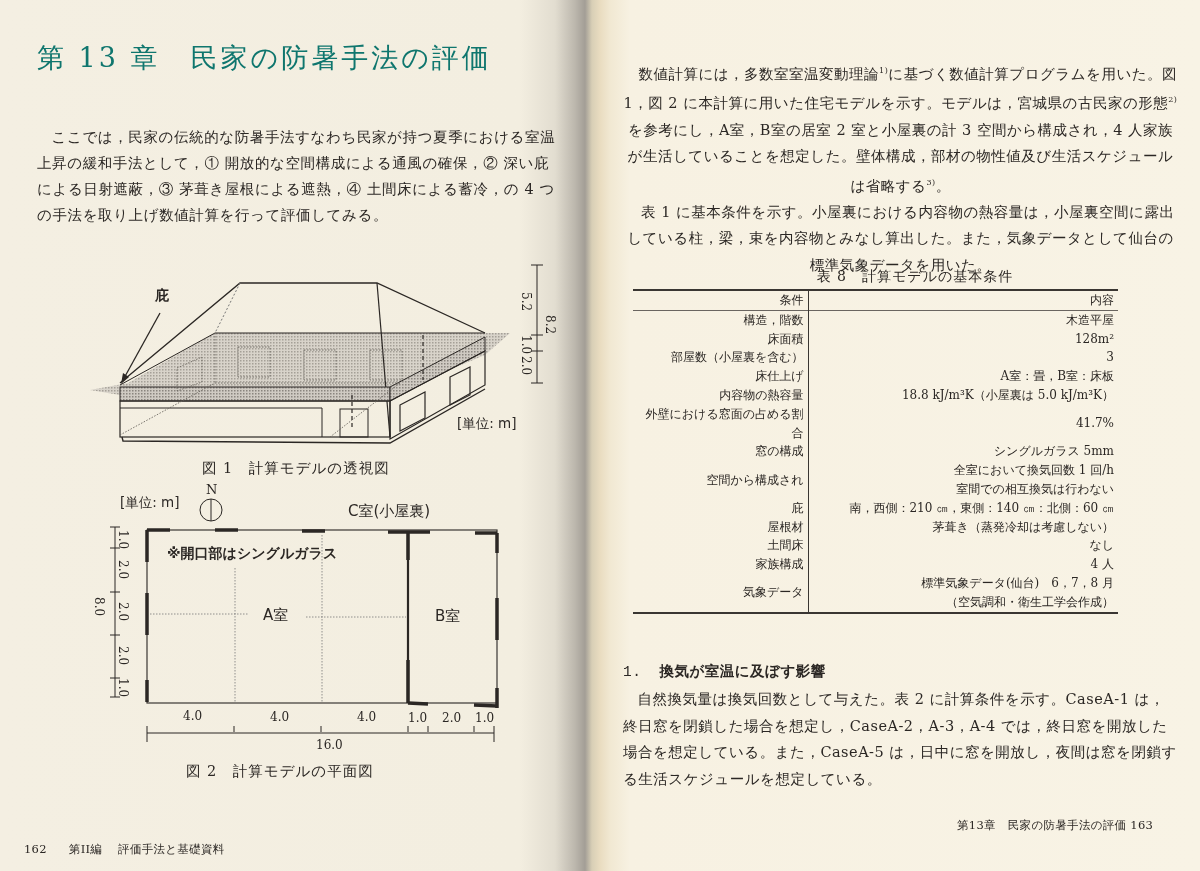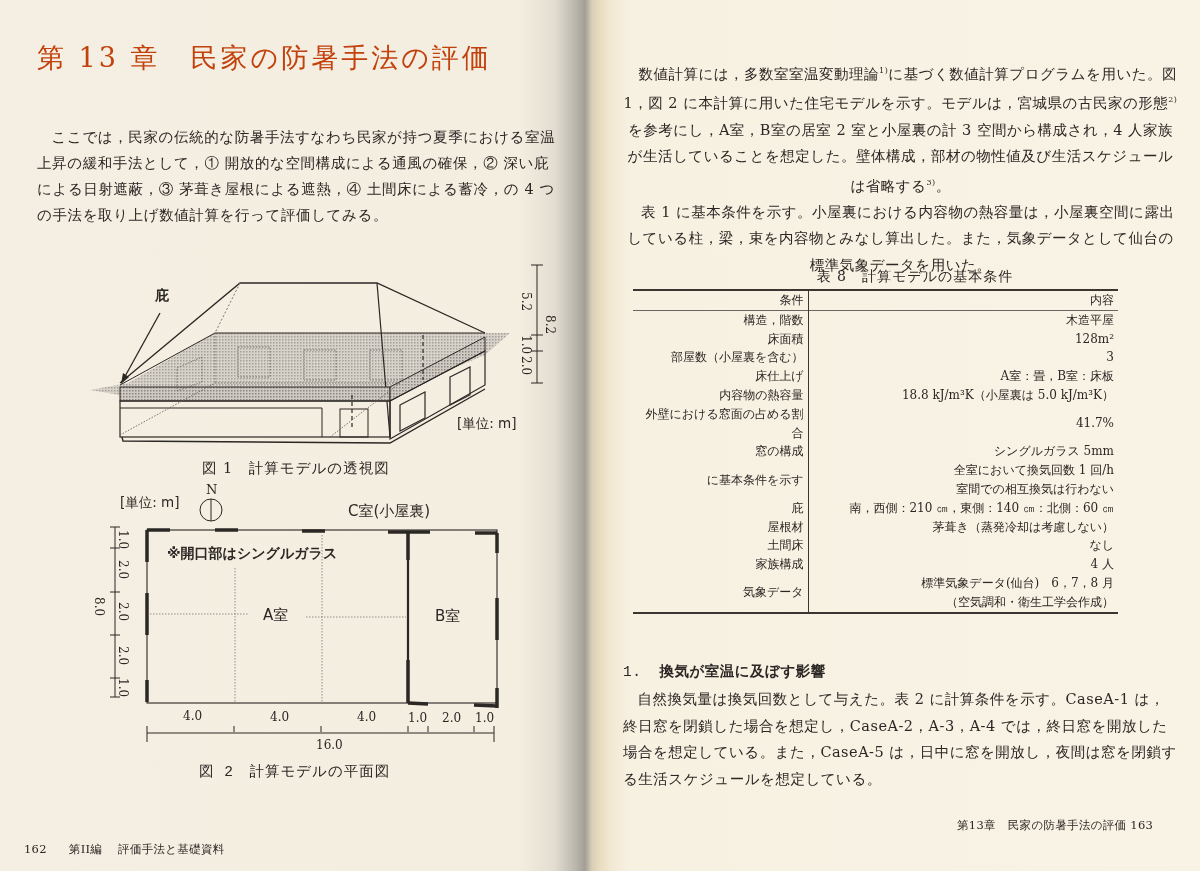--- a/index.html
+++ b/index.html
@@ -15,21 +15,21 @@
     background: linear-gradient(to right,
       #f4efe2 0px, #f3eee0 520px, #e2ddd0 555px, #bcb7ad 575px, #a39e96 585px,
       #d8cfb6 592px, #e9dcc0 600px, #f1e8d2 610px, #f7f1e2 630px, #f8f3e5 1200px);
   }
   .page { position: absolute; top: 0; height: 871px; }
   .page-left { left: 0; width: 590px; }
   .page-right { left: 605px; width: 595px; }
 
   .chapter-title {
     position: absolute; left: 37px; top: 40px;
-    font-size: 27px; letter-spacing: 3px; color: #c2410c;
+    font-size: 27px; letter-spacing: 3px; color: #0f766e;
     white-space: nowrap;
   }
   .intro {
     position: absolute; left: 37px; top: 124px; width: 525px;
     font-size: 14.5px; line-height: 26px; letter-spacing: 0.6px;
   }
   .intro p { text-indent: 1em; }
 
   
   .fig1 { position: absolute; left: 90px; top: 255px; width: 460px; height: 200px; }
@@ -223,21 +223,21 @@
     <div class="dim-v" style="left:50px;top:198px;">1.0</div>
     <div class="dim-v" style="left:26px;top:117px;">8.0</div>
     <div class="dim-h" style="left:103px;top:229px;">4.0</div>
     <div class="dim-h" style="left:190px;top:230px;">4.0</div>
     <div class="dim-h" style="left:277px;top:230px;">4.0</div>
     <div class="dim-h" style="left:328px;top:231px;">1.0</div>
     <div class="dim-h" style="left:362px;top:231px;">2.0</div>
     <div class="dim-h" style="left:395px;top:231px;">1.0</div>
     <div class="dim-h" style="left:236px;top:258px;">16.0</div>
   </div>
-  <div class="fig-caption" style="left:199px;top:762px;font-family:Liberation Mono, monospace;">図 2　計算モデルの平面図</div>
+  <div class="fig-caption" style="left:186px;top:762px;">図 2　計算モデルの平面図</div>
 
   <div class="footer" style="left:24px;margin-top:24px;">
     <span class="num">162</span>
     <span>第II編</span>
     <span class="sect">評価手法と基礎資料</span>
   </div>
 </div>
 
 <div class="page page-right">
   <div class="body-text" style="top:58px;text-align:center;">
@@ -290,21 +290,21 @@
             <div>41.7%</div>
           </td>
         </tr>
         <tr>
           <td class="c1">窓の構成</td>
           <td class="c2">
             <div>シングルガラス 5mm</div>
           </td>
         </tr>
         <tr>
-          <td class="c1">に基本条件を示す</td>
+          <td class="c1">空間から構成され</td>
           <td class="c2">
             <div>全室において換気回数 1 回/h</div>
             <div>室間での相互換気は行わない</div>
           </td>
         </tr>
         <tr>
           <td class="c1">庇</td>
           <td class="c2">
             <div>南，西側：210 ㎝，東側：140 ㎝：北側：60 ㎝</div>
           </td>

